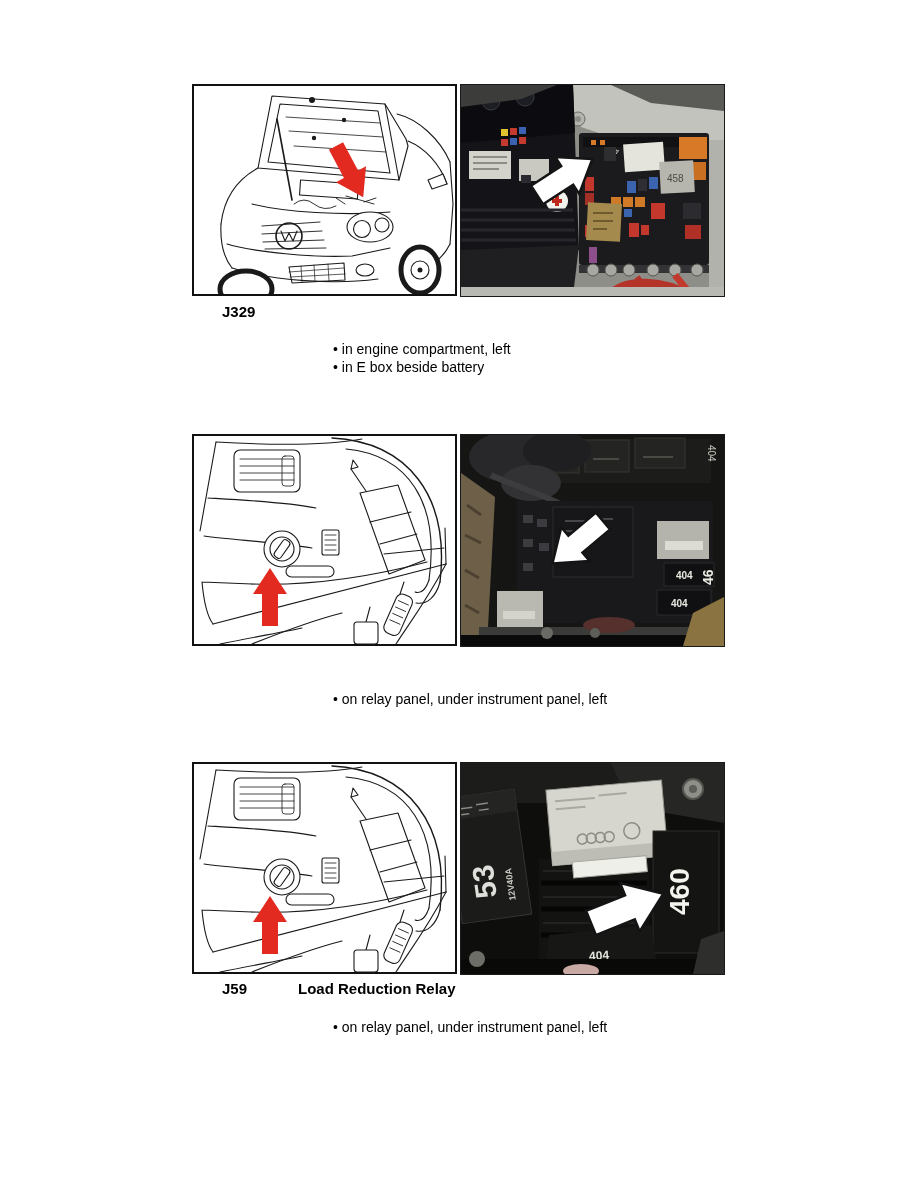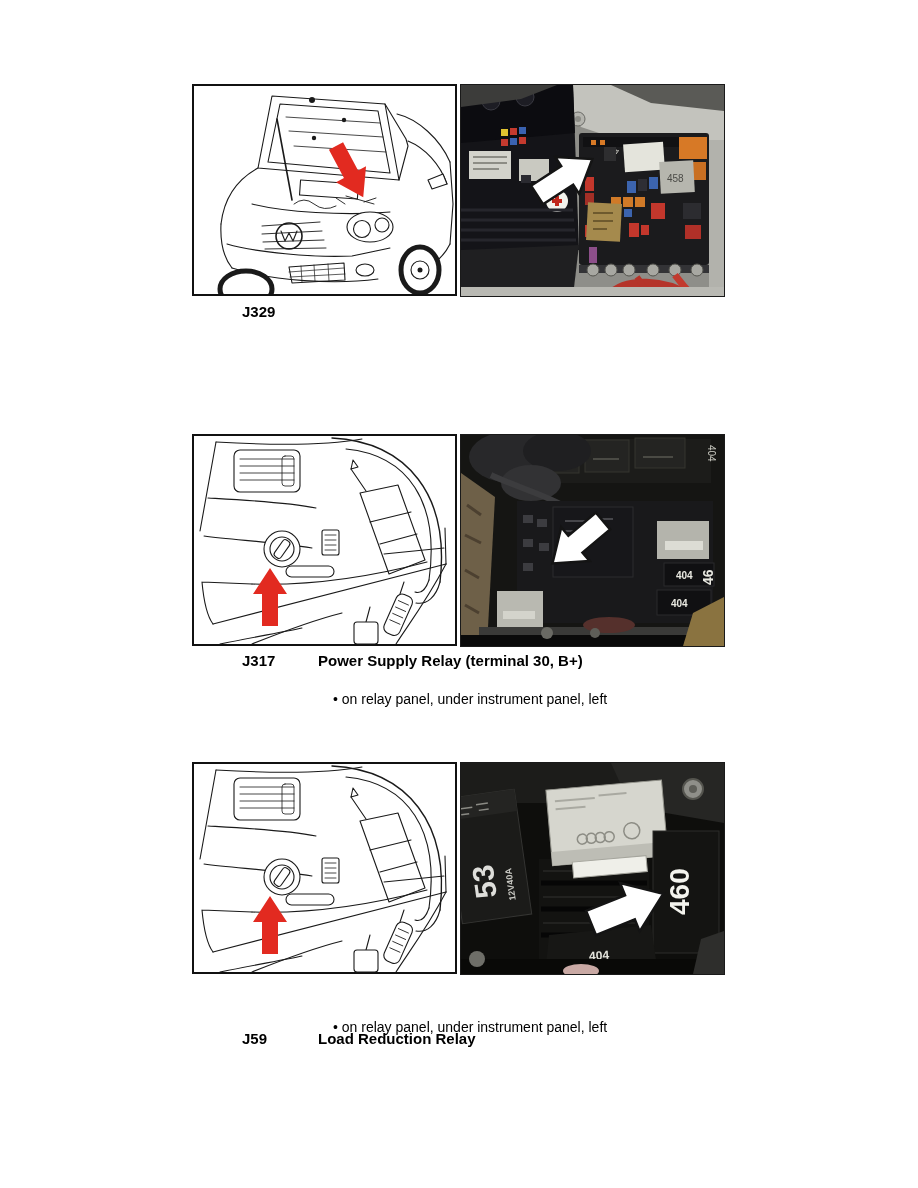--- a/index.html
+++ b/index.html
@@ -11,21 +11,21 @@
   .figrow{position:absolute;left:192px;display:flex;gap:3px;}
   .frame{
     width:261px;height:208px;background:#ffffff;border:2.5px solid #111;
     overflow:hidden;flex:none;
   }
   .photo{
     width:263px;height:211px;border:1px solid #1a1a1a;overflow:hidden;flex:none;
     background:#222;
   }
   .frame svg,.photo svg{display:block;width:100%;height:100%;}
-  .caption{position:absolute;left:0;width:802px;height:18px;margin-left:20px;}
+  .caption{position:absolute;left:0;width:802px;height:18px;}
   .caption .code{position:absolute;left:222px;font-weight:bold;font-size:15px;}
   .caption .title{position:absolute;left:298px;font-weight:bold;font-size:15px;white-space:nowrap;}
   ul.bullets{
     position:absolute;left:333px;margin:0;padding:0;list-style:none;
     font-size:14px;line-height:18px;
   }
   ul.bullets li::before{content:"\2022\00a0";font-size:14px;}
   .ink{stroke:#1a1a1a;fill:none;stroke-width:1.1;stroke-linecap:round;stroke-linejoin:round;}
   .inkf{stroke:#1a1a1a;fill:#ffffff;stroke-width:1.1;stroke-linejoin:round;}
   text{font-family:"Liberation Sans","DejaVu Sans",sans-serif;}
@@ -179,20 +179,24 @@
 
         <g transform="translate(76,110) rotate(-33)">
           <polygon points="0,-11 36,-11 36,-22 66,0 36,22 36,11 0,11" fill="#ffffff" stroke="#141414" stroke-width="2.5"></polygon>
         </g>
       </svg>
     </div>
   </div>
   <div class="caption" style="top:303px">
     <span class="code">J329</span>
   </div>
+  <ul class="bullets" style="top:340px">
+    <li>in engine compartment, left</li>
+    <li>in E box beside battery</li>
+  </ul>
 
   <div class="figrow" style="top:434px">
     <div class="frame">
       <svg viewBox="0 0 261 208">
         <path class="ink" d="M22 6 L6 95"></path>
         <rect class="ink" x="40" y="14" width="66" height="42" rx="6"></rect>
         <path class="ink" style="stroke-width:.8" d="M46 23 h54 M46 30 h54 M46 37 h54 M46 44 h54"></path>
         <rect class="ink" x="88" y="20" width="12" height="30" rx="3" style="stroke-width:.8"></rect>
         <path class="ink" d="M22 6 C 90 10, 140 8, 168 3"></path>
         <path class="ink" d="M14 62 C 50 64, 92 66, 122 72"></path>
@@ -289,24 +293,20 @@
         <ellipse cx="148" cy="190" rx="26" ry="8" fill="#55302c"></ellipse>
         <polygon points="232,178 263,162 263,211 222,211" fill="#8a7340"></polygon>
         <circle cx="86" cy="198" r="6" fill="#6a6a64"></circle>
         <circle cx="134" cy="198" r="5" fill="#5e5e58"></circle>
 
         <g transform="translate(142,86) rotate(140)">
           <polygon points="0,-11 36,-11 36,-22 66,0 36,22 36,11 0,11" fill="#ffffff" stroke="#141414" stroke-width="2.5"></polygon>
         </g>
       </svg>
     </div>
-  </div>
-  <div class="caption" style="top:652px">
-    <span class="code">J317</span>
-    <span class="title">Power Supply Relay (terminal 30, B+)</span>
   </div>
   <ul class="bullets" style="top:690px">
     <li>on relay panel, under instrument panel, left</li>
   </ul>
 
   <div class="figrow" style="top:762px">
     <div class="frame">
       <svg viewBox="0 0 261 208">
         <path class="ink" d="M22 6 L6 95"></path>
         <rect class="ink" x="40" y="14" width="66" height="42" rx="6"></rect>
@@ -393,21 +393,21 @@
         <circle cx="16" cy="196" r="8" fill="#6e6e68"></circle>
         <ellipse cx="120" cy="208" rx="18" ry="7" fill="#c9a9a4"></ellipse>
         <polygon points="240,176 263,168 263,211 232,211" fill="#2e2e2c"></polygon>
 
         <g transform="translate(130,160) rotate(-22)">
           <polygon points="0,-13 42,-13 42,-26 78,0 42,26 42,13 0,13" fill="#ffffff" stroke="#141414" stroke-width="2.5"></polygon>
         </g>
       </svg>
     </div>
   </div>
-  <div class="caption" style="top:1030px">
+  <div class="caption" style="top:980px">
     <span class="code">J59</span>
     <span class="title">Load Reduction Relay</span>
   </div>
   <ul class="bullets" style="top:1018px">
     <li>on relay panel, under instrument panel, left</li>
   </ul>
 
 </div>
 
 </body></html>

